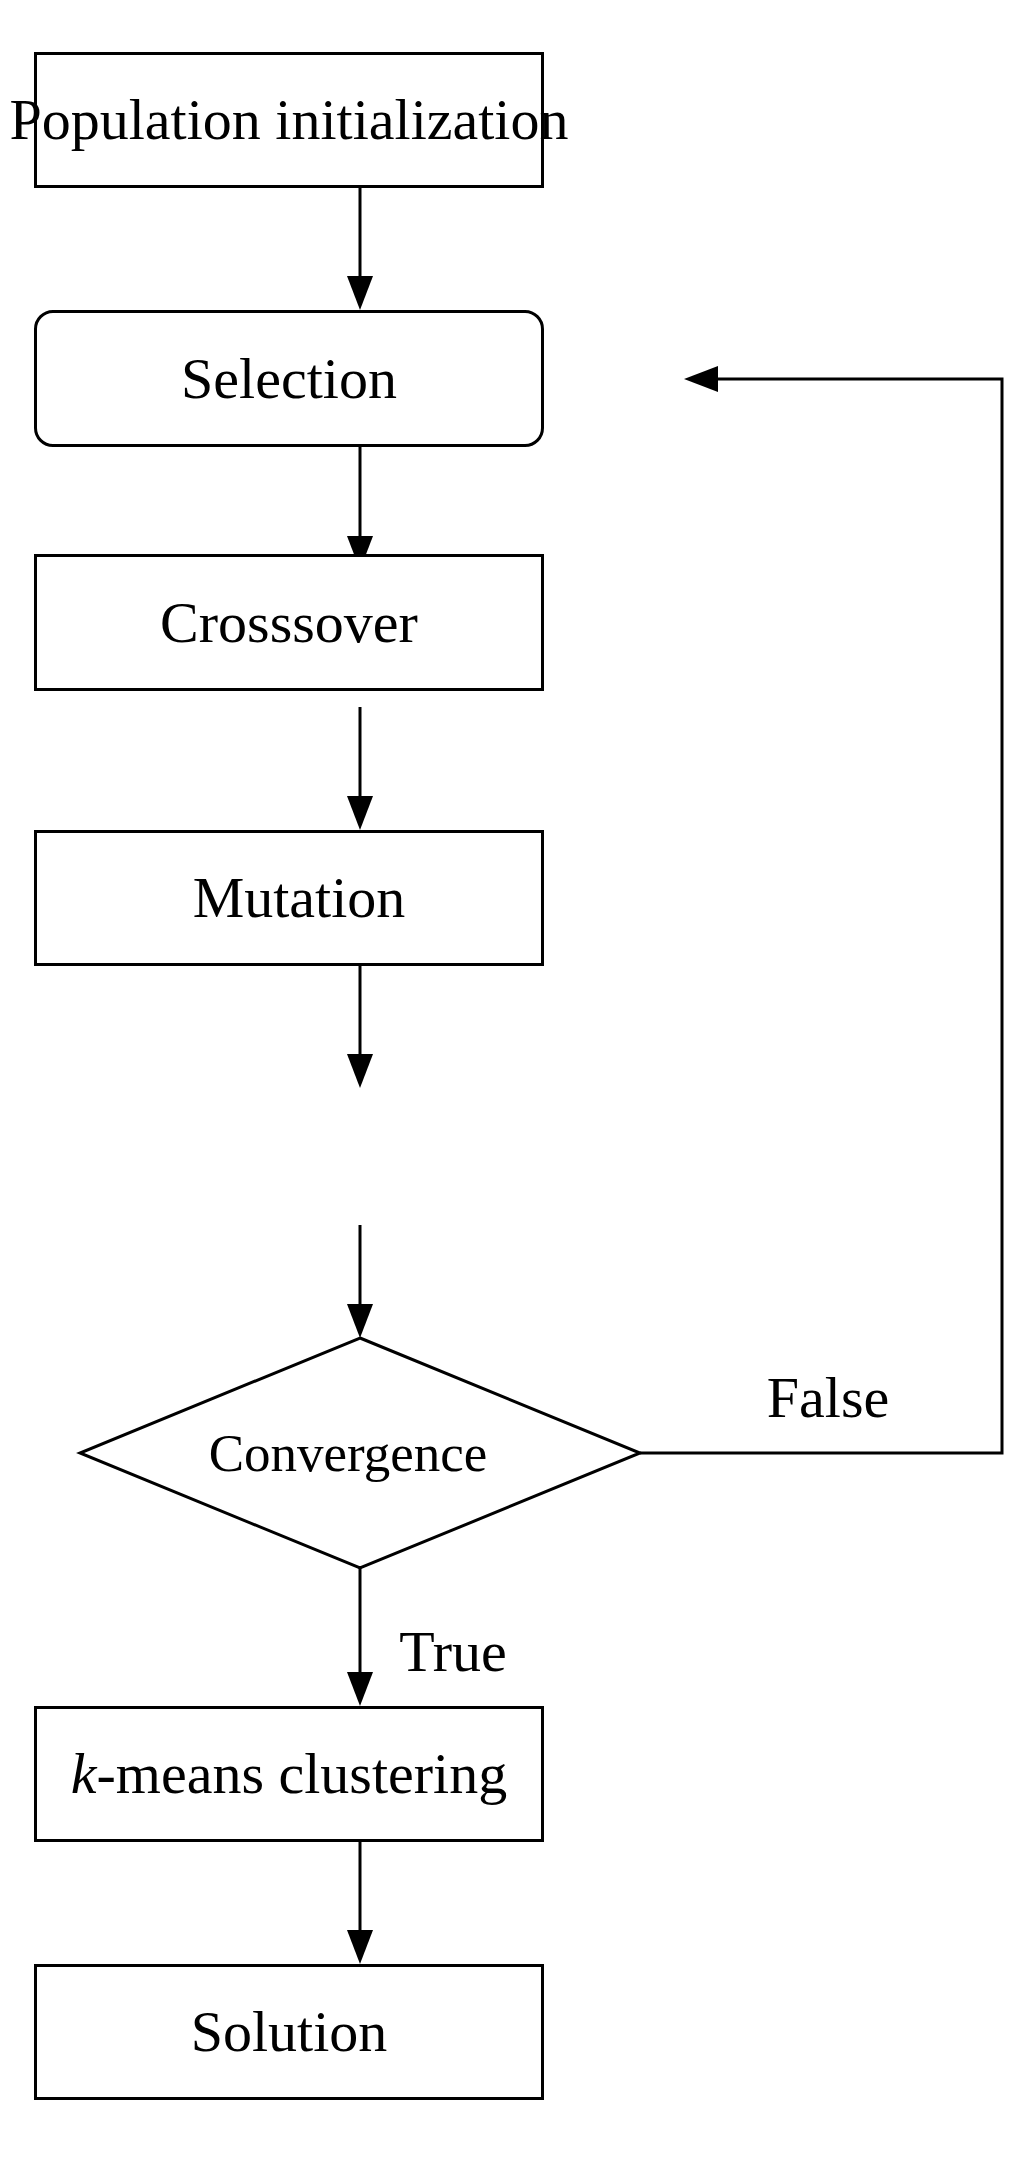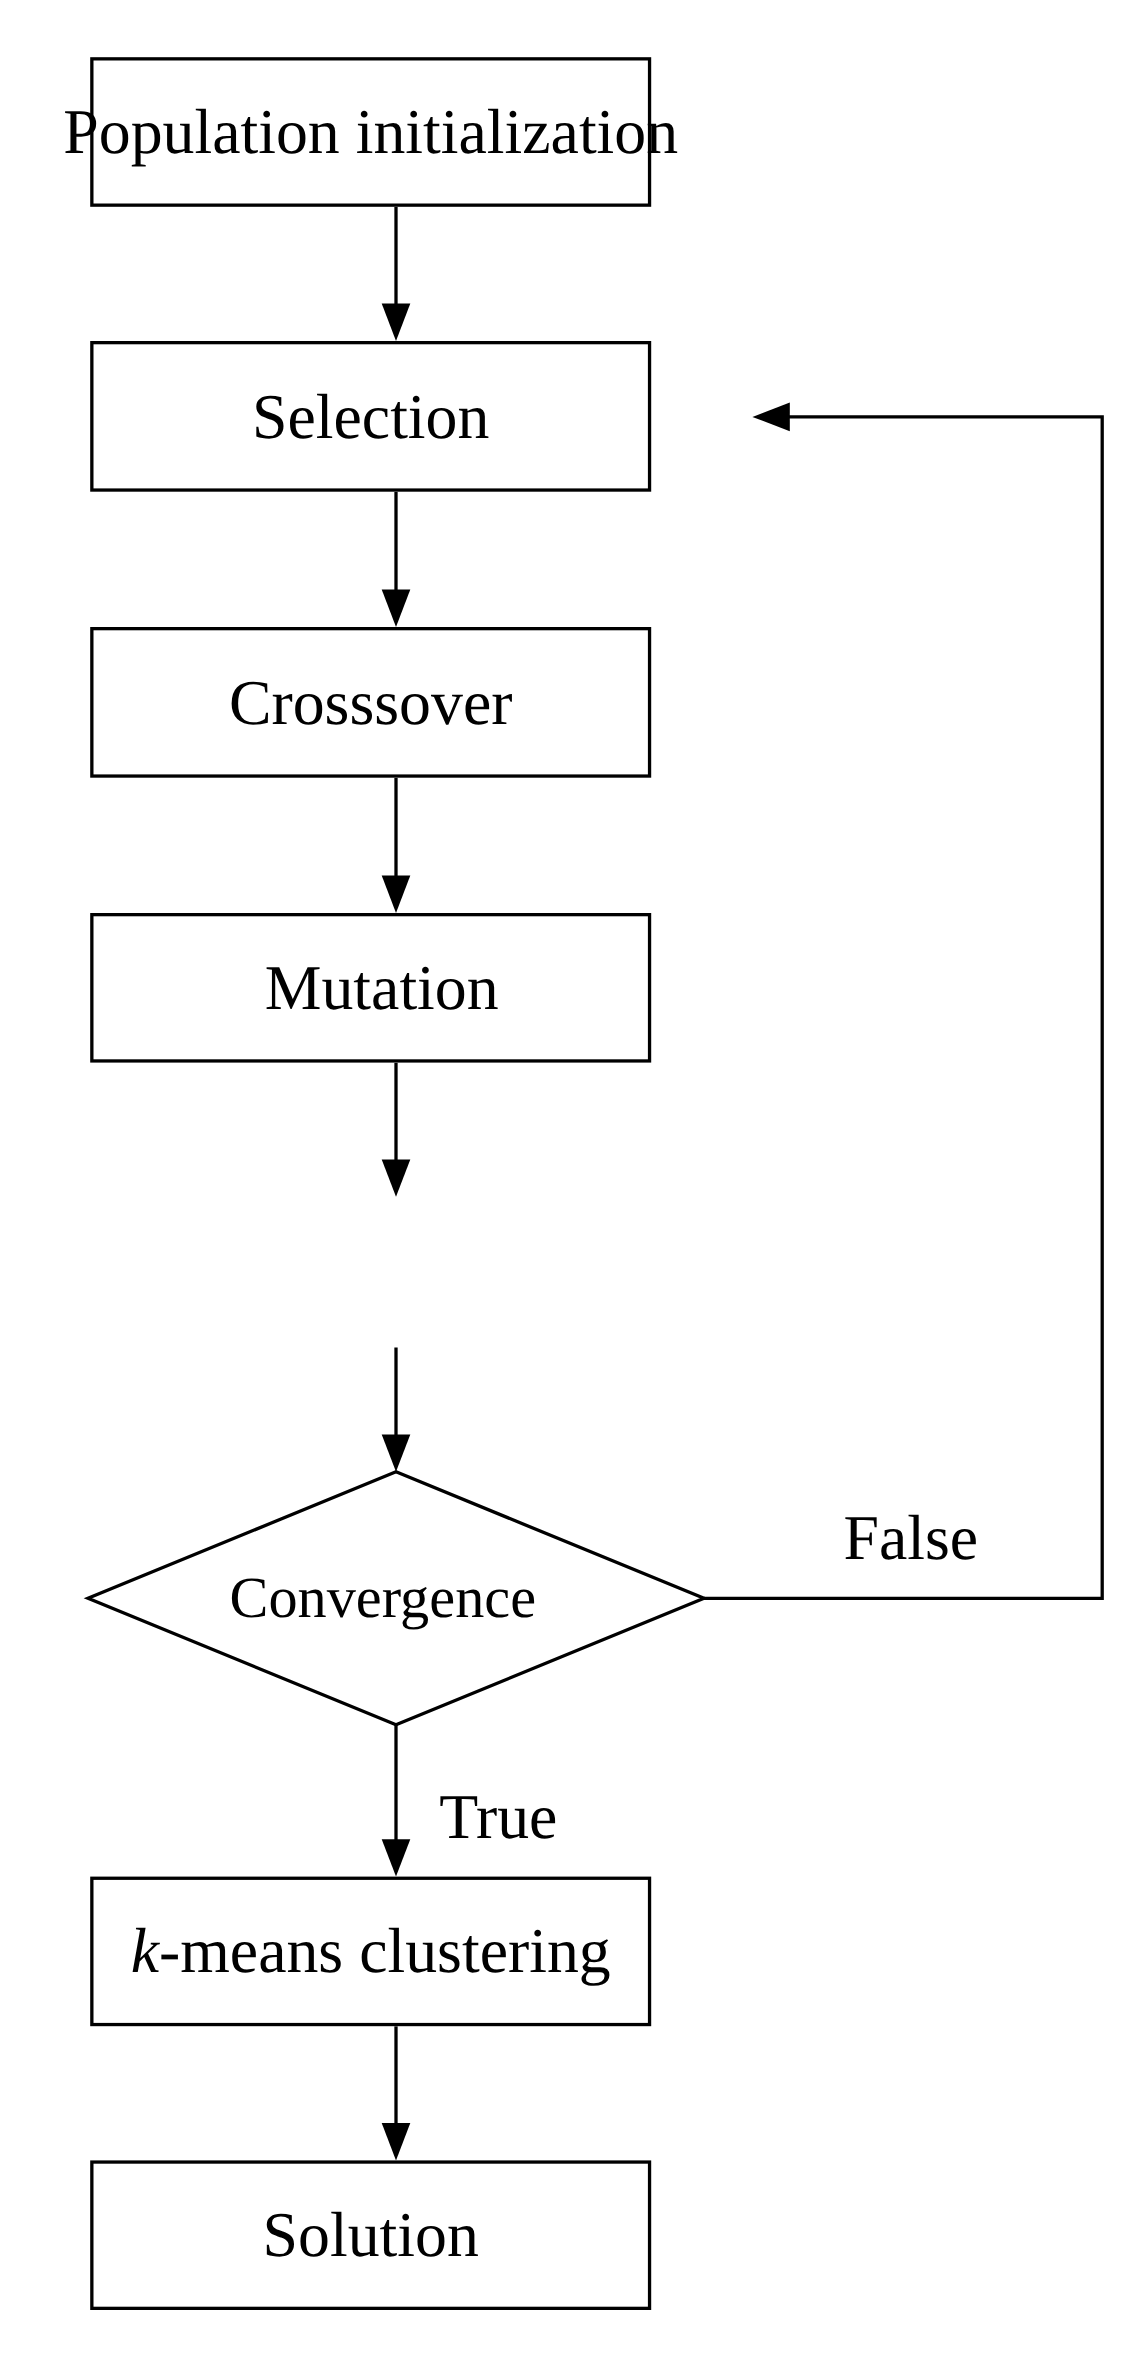--- a/index.html
+++ b/index.html
@@ -29,21 +29,20 @@
     width: 510px;
     border: 3px solid #000000;
     background: #ffffff;
     display: flex;
     align-items: center;
     justify-content: center;
     font-size: 58px;
     line-height: 1;
     text-align: center;
     box-sizing: border-box;
-    margin-left: 48px;
   }
   .node-label { white-space: nowrap; }
   .italic { font-style: italic; }
   .edge-label {
     position: absolute;
     display: flex;
     align-items: center;
     justify-content: center;
     font-size: 58px;
     line-height: 1;
@@ -92,25 +91,25 @@
       <polygon points="718,366 718,392 684,379"></polygon>
     </g>
 
     <polygon points="360,1338 640,1453 360,1568 80,1453" fill="#ffffff" stroke="#000000" stroke-width="3"></polygon>
   </svg>
 
   <div class="node" style="top:52px; height:136px;">
     <span class="node-label">Population initialization</span>
   </div>
 
-  <div class="node" style="top:310px; height:137px;">
+  <div class="node" style="top:310px; height:137px;border-radius:19px;">
     <span class="node-label">Selection</span>
   </div>
 
-  <div class="node" style="top:570px; height:137px;">
+  <div class="node" style="top:554px; height:137px;">
     <span class="node-label">Crosssover</span>
   </div>
 
   <div class="node" style="top:830px; height:136px;padding-left:20px;">
     <span class="node-label">Mutation</span>
   </div>
 
 
   <div class="diamond-label">
     <span class="node-label">Convergence</span>

